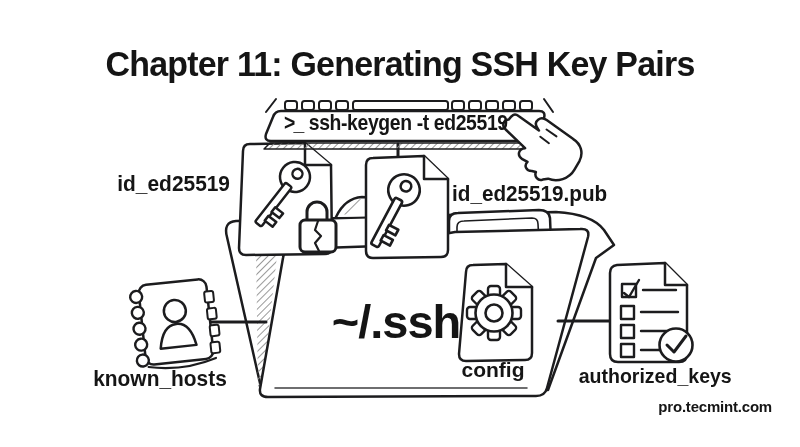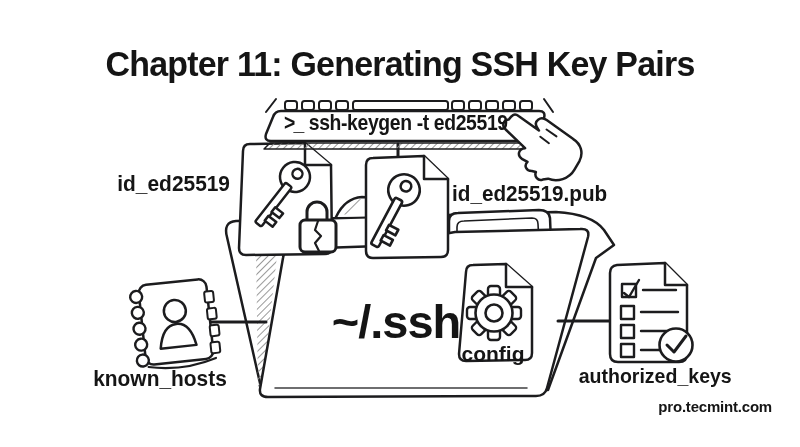--- a/index.html
+++ b/index.html
@@ -7,21 +7,21 @@
          font-family:"Liberation Sans","DejaVu Sans",sans-serif;color:#161616;}
   .stage svg{position:absolute;left:0;top:0;}
   .lbl{position:absolute;font-weight:bold;white-space:nowrap;color:#151515;}
   .title{left:0;right:0;top:44px;text-align:center;font-size:35px;letter-spacing:-0.8px;transform:scaleX(0.97);}
   .cmd{left:284px;top:111px;font-size:21.5px;letter-spacing:-0.4px;transform:scaleX(0.9);
        transform-origin:left center;display:flex;gap:7px;align-items:baseline;}
   .cmd .prompt{letter-spacing:-2px;}
   .lbl-priv{left:90px;width:140px;top:171px;font-size:22px;text-align:right;transform:scaleX(0.95);transform-origin:right center;}
   .lbl-pub{left:452px;top:181px;font-size:22px;transform:scaleX(0.94);transform-origin:left center;}
   .lbl-ssh{left:312px;width:168px;top:294px;font-size:47px;text-align:center;letter-spacing:-1px;}
-  .lbl-config{left:453px;width:80px;top:342px;font-size:21px;text-align:center;}
+  .lbl-config{left:453px;width:80px;top:358px;font-size:21px;text-align:center;}
   .lbl-known{left:80px;width:160px;top:366px;font-size:22px;text-align:center;transform:scaleX(0.95);}
   .lbl-auth{left:573px;width:162px;top:364px;font-size:21px;text-align:center;transform:scaleX(0.93);}
   .watermark{right:28px;top:398px;font-size:15px;letter-spacing:-0.2px;}
 </style>
 </head>
 <body>
 
 <div class="stage">
 
   <svg width="800" height="447" viewBox="0 0 800 447" xmlns="http://www.w3.org/2000/svg" xmlns:xlink="http://www.w3.org/1999/xlink">

